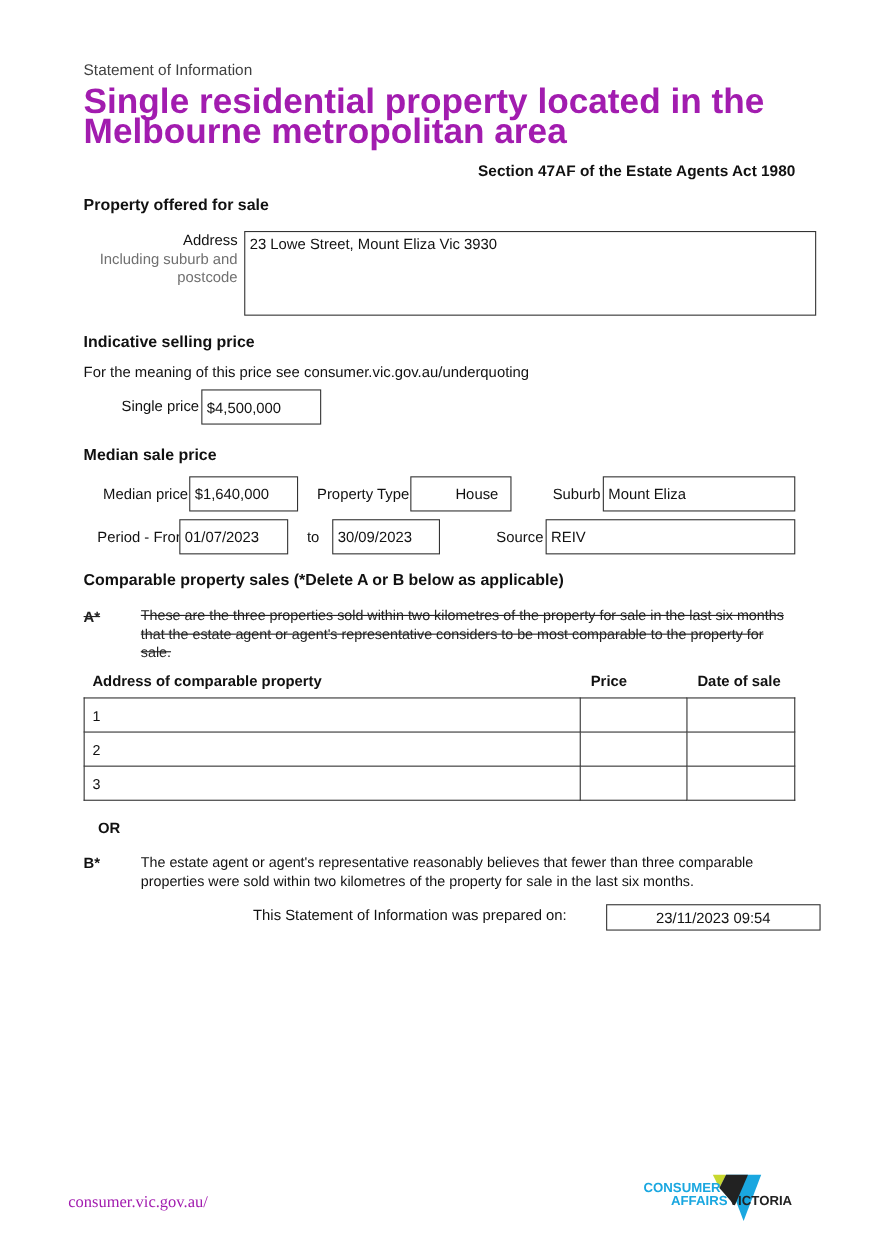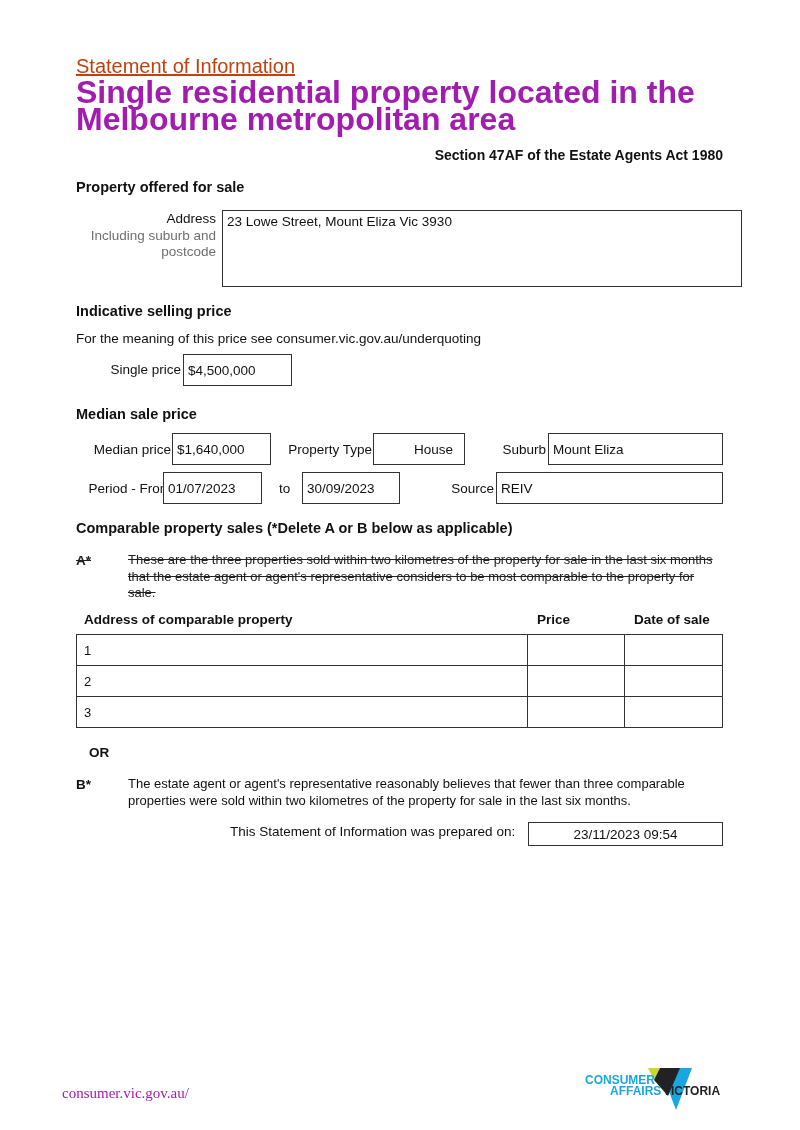--- a/index.html
+++ b/index.html
@@ -1,28 +1,28 @@
 <!DOCTYPE html>
 <html><head>
   <meta charset="utf-8">
   <style>
     * { box-sizing: border-box; margin: 0; padding: 0; }
     html, body { width: 800px; height: 1130px; background: #ffffff; }
     body { position: relative; font-family: "Liberation Sans", sans-serif; color: #111111; overflow: hidden; }
     .abs { position: absolute; }
-    .subtitle { left: 76px; top: 55px; font-size: 20px; color: #c2410c; font-weight: normal; white-space: nowrap; text-decoration: underline; }
+    .subtitle { left: 76px; top: 55px; font-size: 14px; color: #404040; font-weight: normal; white-space: nowrap; }
     .title { left: 76px; top: 79px; font-size: 32px; line-height: 27px; color: #a21caf; font-weight: bold; width: 660px; }
     .act { right: 77px; top: 147px; font-size: 14px; font-weight: bold; white-space: nowrap; }
     .h2 { font-size: 14.5px; font-weight: bold; white-space: nowrap; }
     .label { font-size: 13.5px; white-space: nowrap; }
     .label-r { text-align: right; }
     .hint { font-size: 13.5px; color: #707070; text-align: right; line-height: 16px; }
     .box { border: 1.5px solid #333333; background: #ffffff; font-size: 13.5px; padding: 0 4px; display: flex; align-items: center; white-space: nowrap; }
     .box.top { align-items: flex-start; padding-top: 3px; }
-    .box.center { justify-content: center; }
+    .box.center { justify-content: center; margin-left: 23px; }
     .para { font-size: 13px; line-height: 16.5px; }
     .struck { text-decoration: line-through; color: #222222; }
     table.comp { position: absolute; left: 76px; top: 634px; width: 647px; border-collapse: collapse; }
     table.comp td { border: 1.5px solid #333333; height: 31px; font-size: 13px; padding-left: 7px; }
     .footer-url { left: 62px; top: 1085px; font-family: "Liberation Serif", serif; font-size: 15px; color: #a21caf; }
     .logo { left: 584px; top: 1060px; width: 140px; height: 52px; }
   </style>
 </head>
 <body>
 

